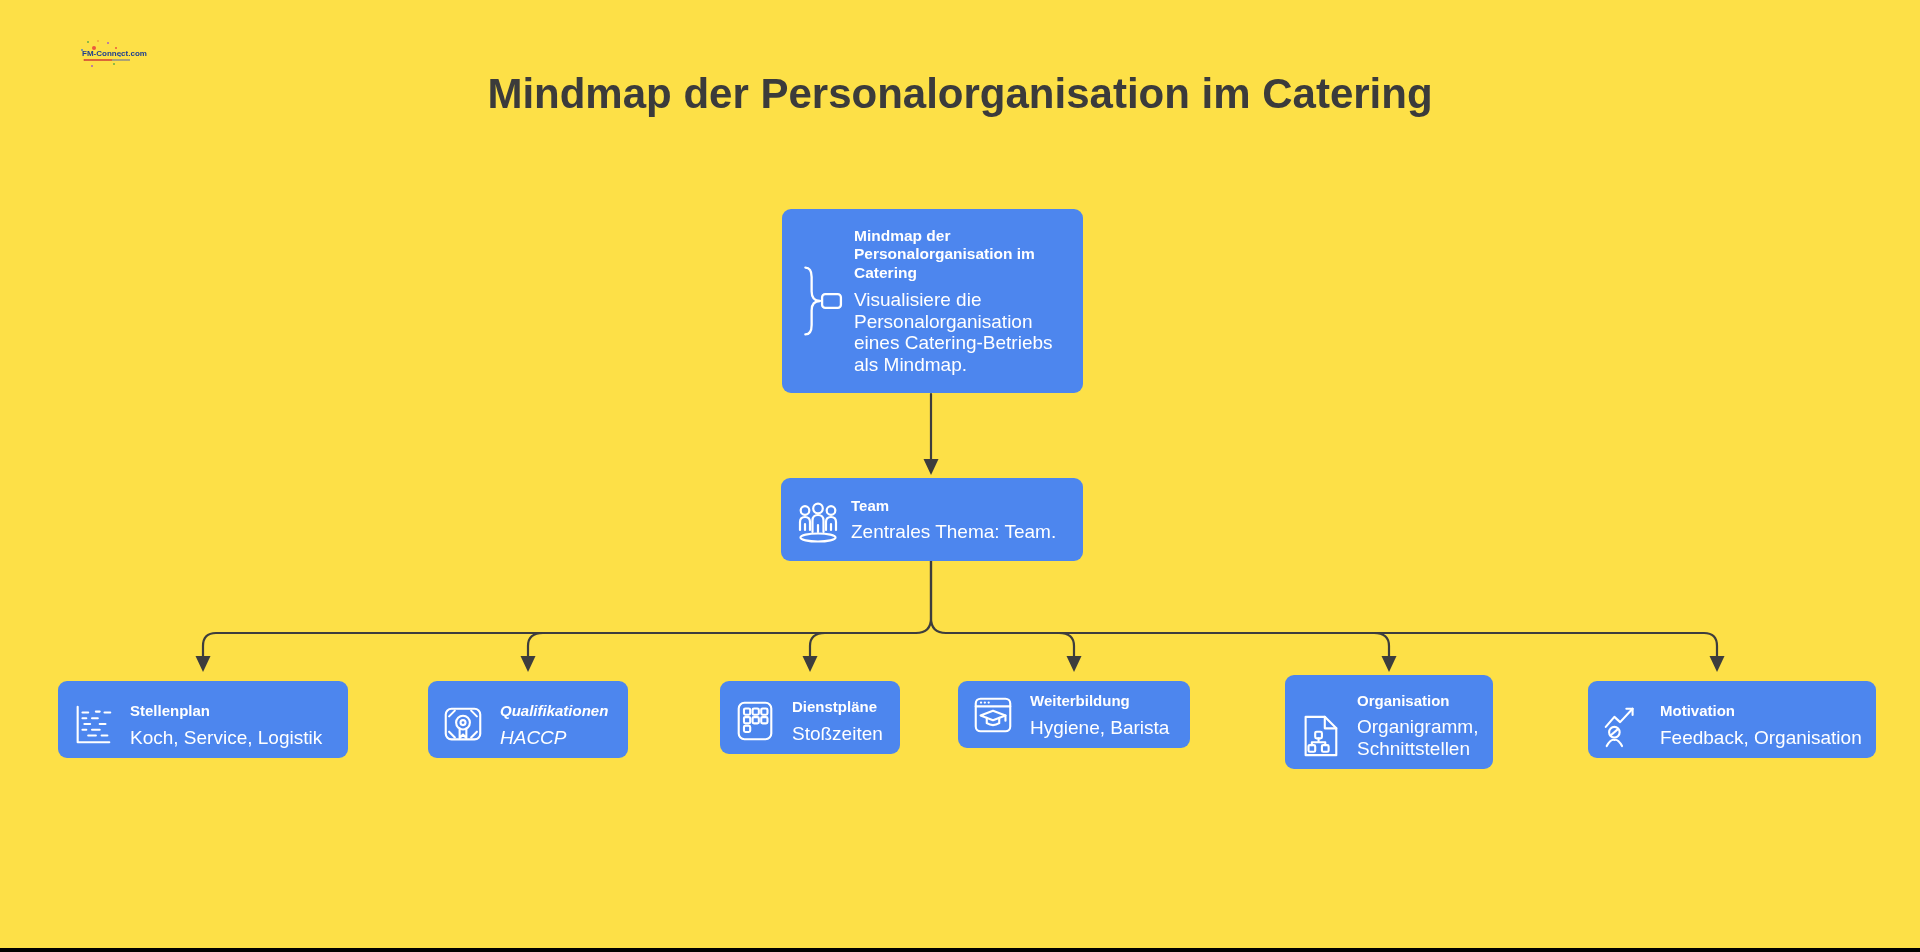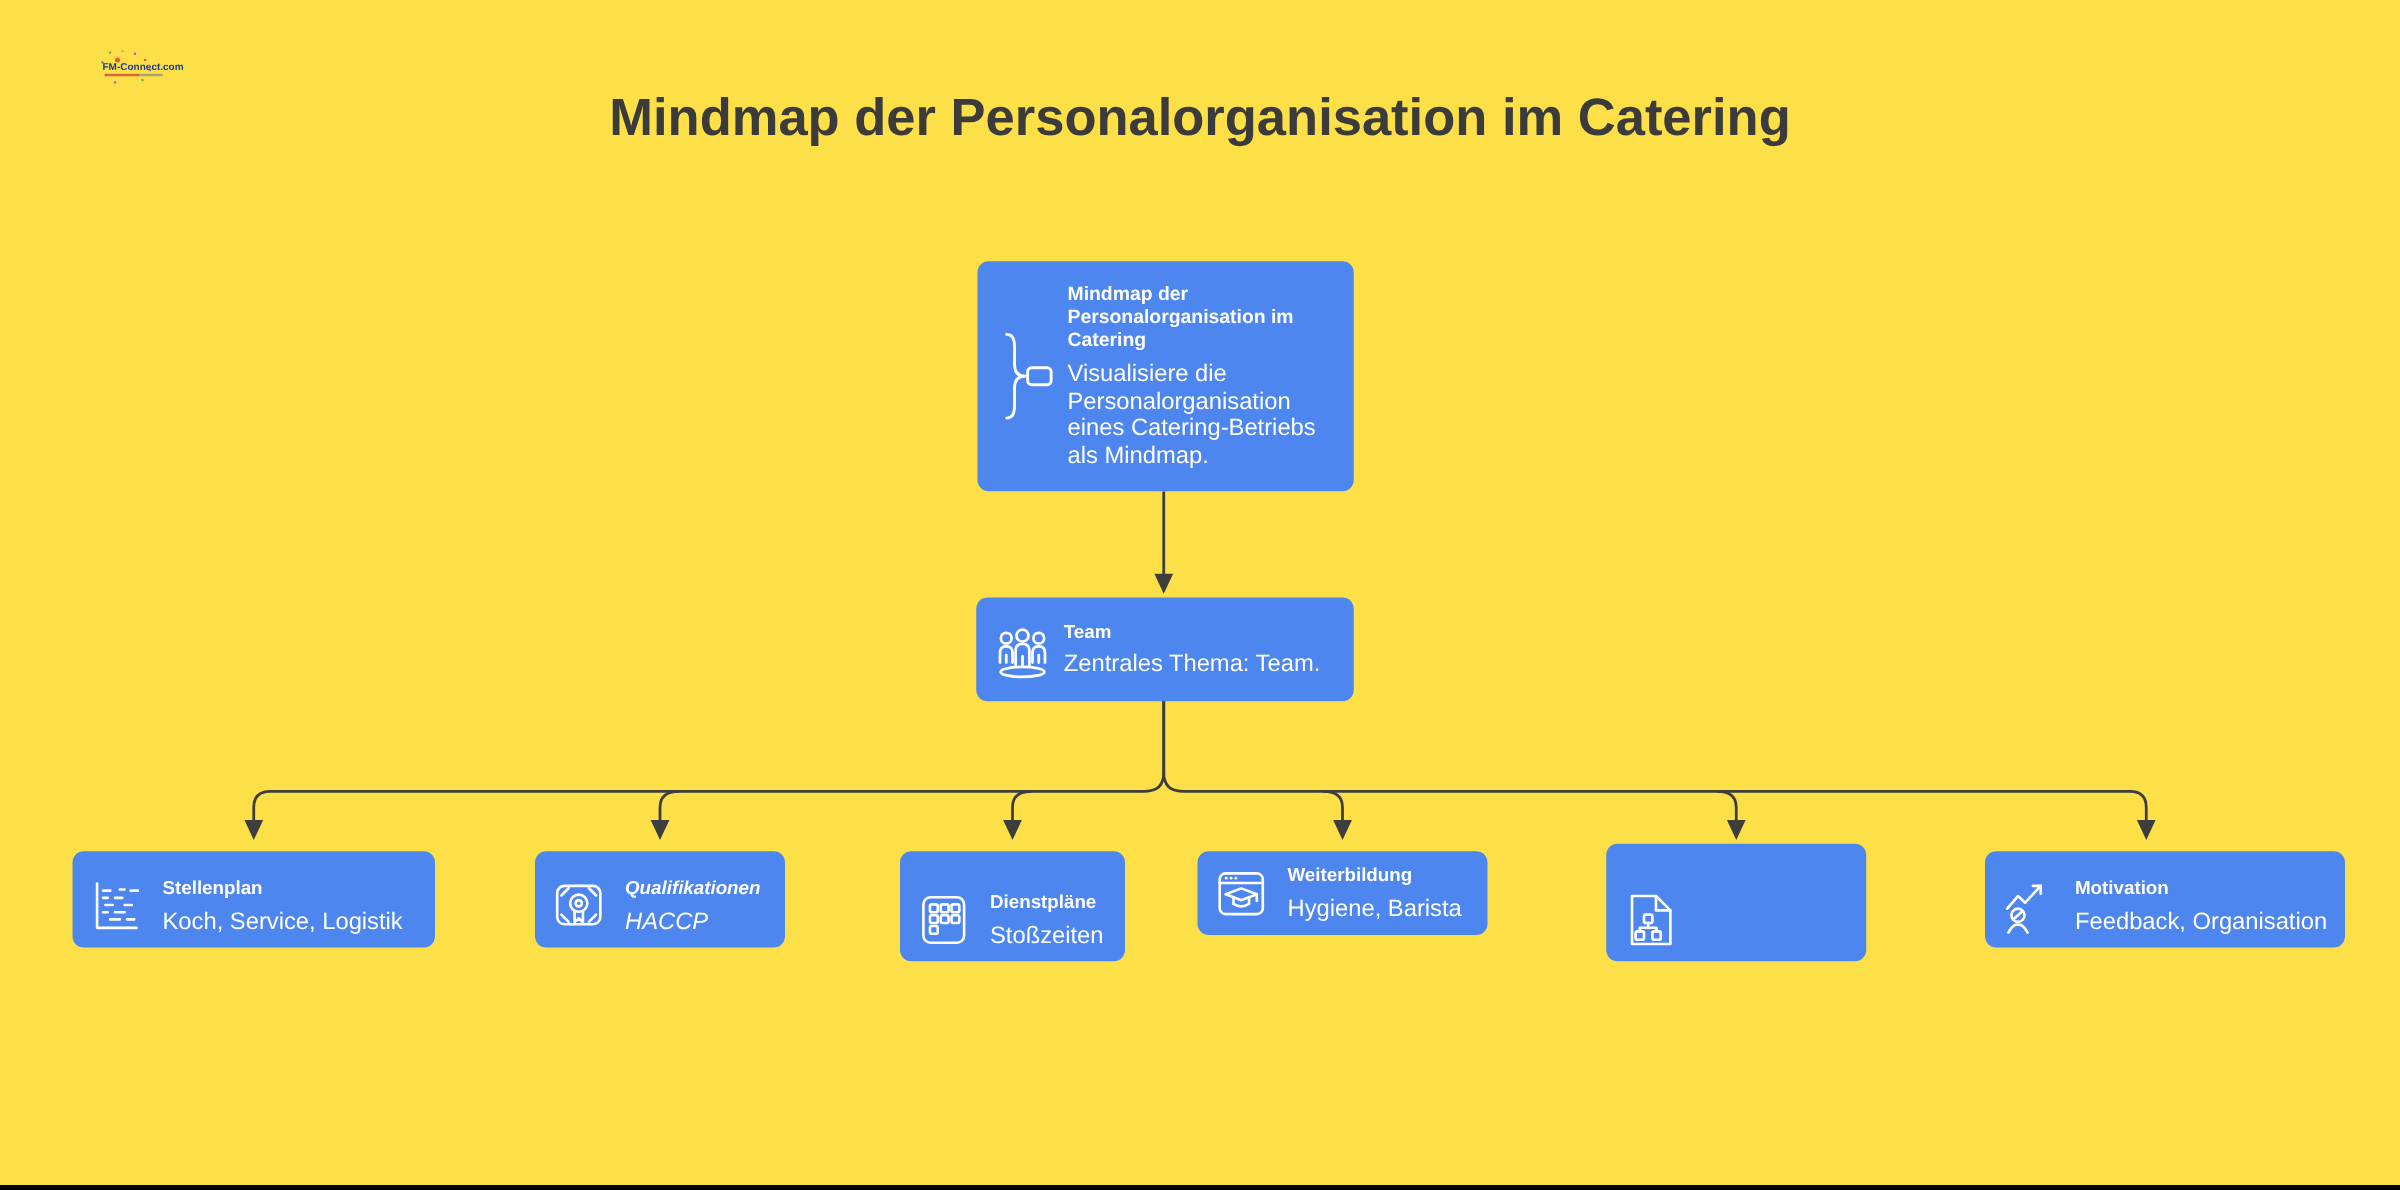--- a/index.html
+++ b/index.html
@@ -142,21 +142,21 @@
         <circle cx="24" cy="21.5" r="2.6"></circle>
         <path d="M20.5 27.5 V37.5 L24 34 L27.5 37.5 V27.5"></path>
       </svg>
     </div>
     <div class="textcol">
       <div class="ntitle">Qualifikationen</div>
       <div class="ndesc">HACCP</div>
     </div>
   </div>
 
-  <div class="node child-node" style="left:720px;top:681px;width:180px;height:88px;">
+  <div class="node child-node" style="left:720px;top:681px;width:180px;height:73px;">
     <div class="iconbox">
       <svg class="icon" width="46" height="46" viewBox="0 0 48 48">
         <rect x="7" y="5" width="34" height="38" rx="6"></rect>
         <rect x="12.5" y="11" width="6.5" height="6.5" rx="1.5"></rect>
         <rect x="21.5" y="11" width="6.5" height="6.5" rx="1.5"></rect>
         <rect x="30.5" y="11" width="6.5" height="6.5" rx="1.5"></rect>
         <rect x="12.5" y="20" width="6.5" height="6.5" rx="1.5"></rect>
         <rect x="21.5" y="20" width="6.5" height="6.5" rx="1.5"></rect>
         <rect x="30.5" y="20" width="6.5" height="6.5" rx="1.5"></rect>
         <rect x="12.5" y="29" width="6.5" height="6.5" rx="1.5"></rect>
@@ -191,20 +191,24 @@
     <div class="iconbox">
       <svg class="icon" width="46" height="46" viewBox="0 0 48 48">
         <path d="M9 4 H29 L41 16 V44 H9 Z"></path>
         <path d="M29 4 V16 H41"></path>
         <rect x="19" y="19.5" width="7" height="7" rx="1.5"></rect>
         <path d="M22.5 26.5 V30.5 M15.5 30.5 H29.5 M15.5 30.5 V33.5 M29.5 30.5 V33.5"></path>
         <rect x="12" y="33.5" width="7" height="7" rx="1.5"></rect>
         <rect x="26" y="33.5" width="7" height="7" rx="1.5"></rect>
       </svg>
     </div>
+    <div class="textcol">
+      <div class="ntitle">Organisation</div>
+      <div class="ndesc wrap">Organigramm, Schnittstellen</div>
+    </div>
   </div>
 
   <div class="node child-node" style="left:1588px;top:681px;width:288px;height:77px;">
     <div class="iconbox">
       <svg class="icon" width="46" height="46" viewBox="0 0 48 48">
         <path d="M6 26 L15 15.5 L21 21 L34 7"></path>
         <path d="M27.5 7 H34 V13.5"></path>
         <circle cx="15" cy="31.5" r="5.5"></circle>
         <path d="M11 35 L19 28"></path>
         <path d="M7 46 Q11 38.5 15 39.5 Q19 38.5 23 46"></path>

